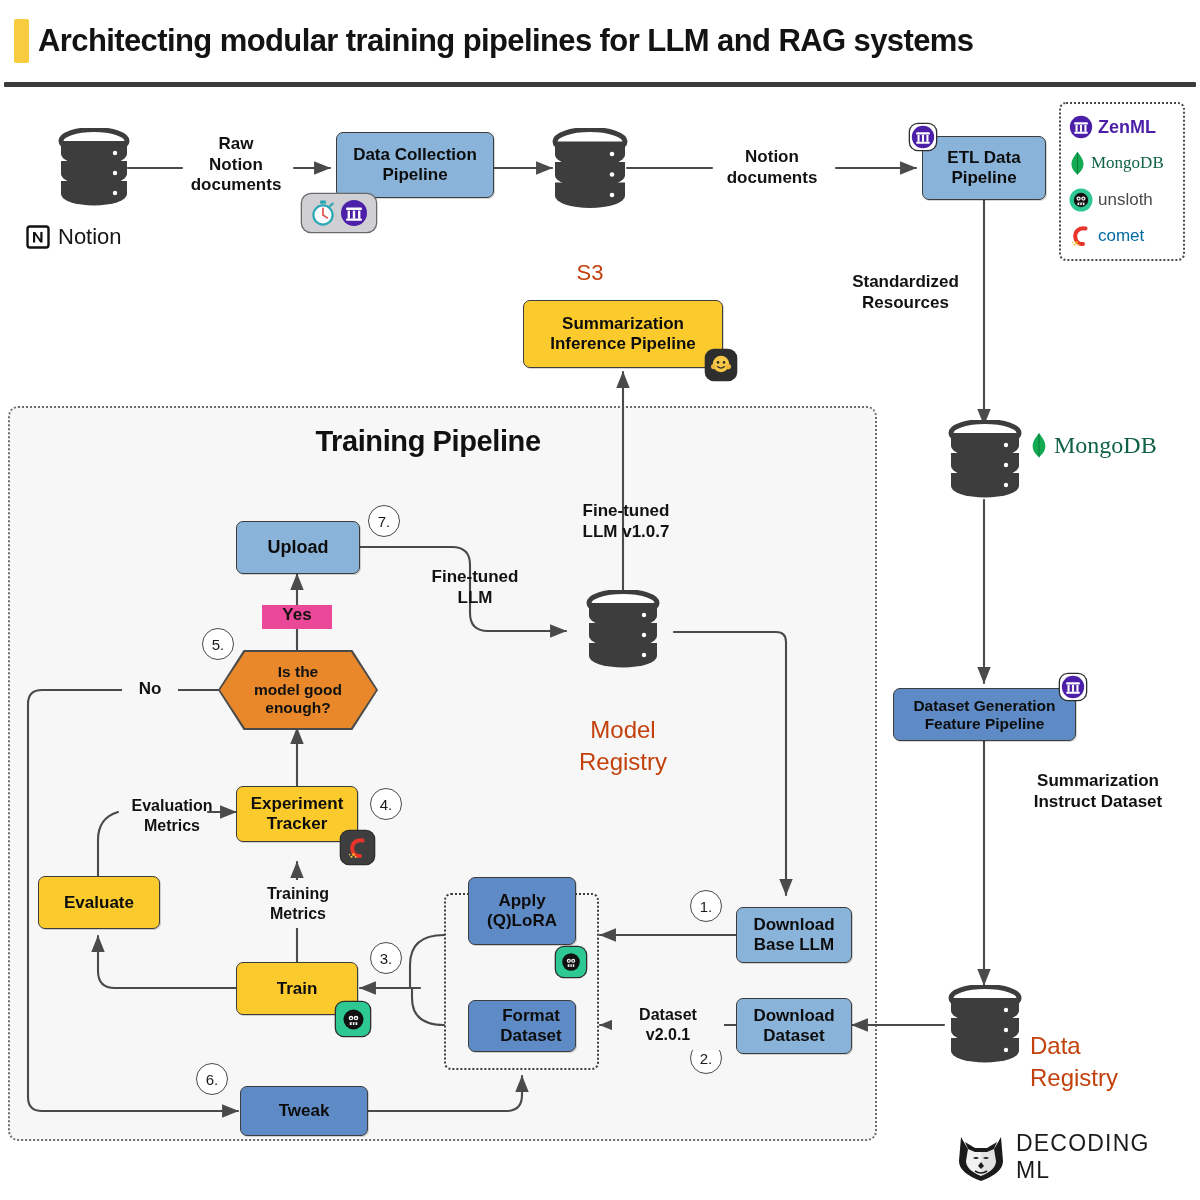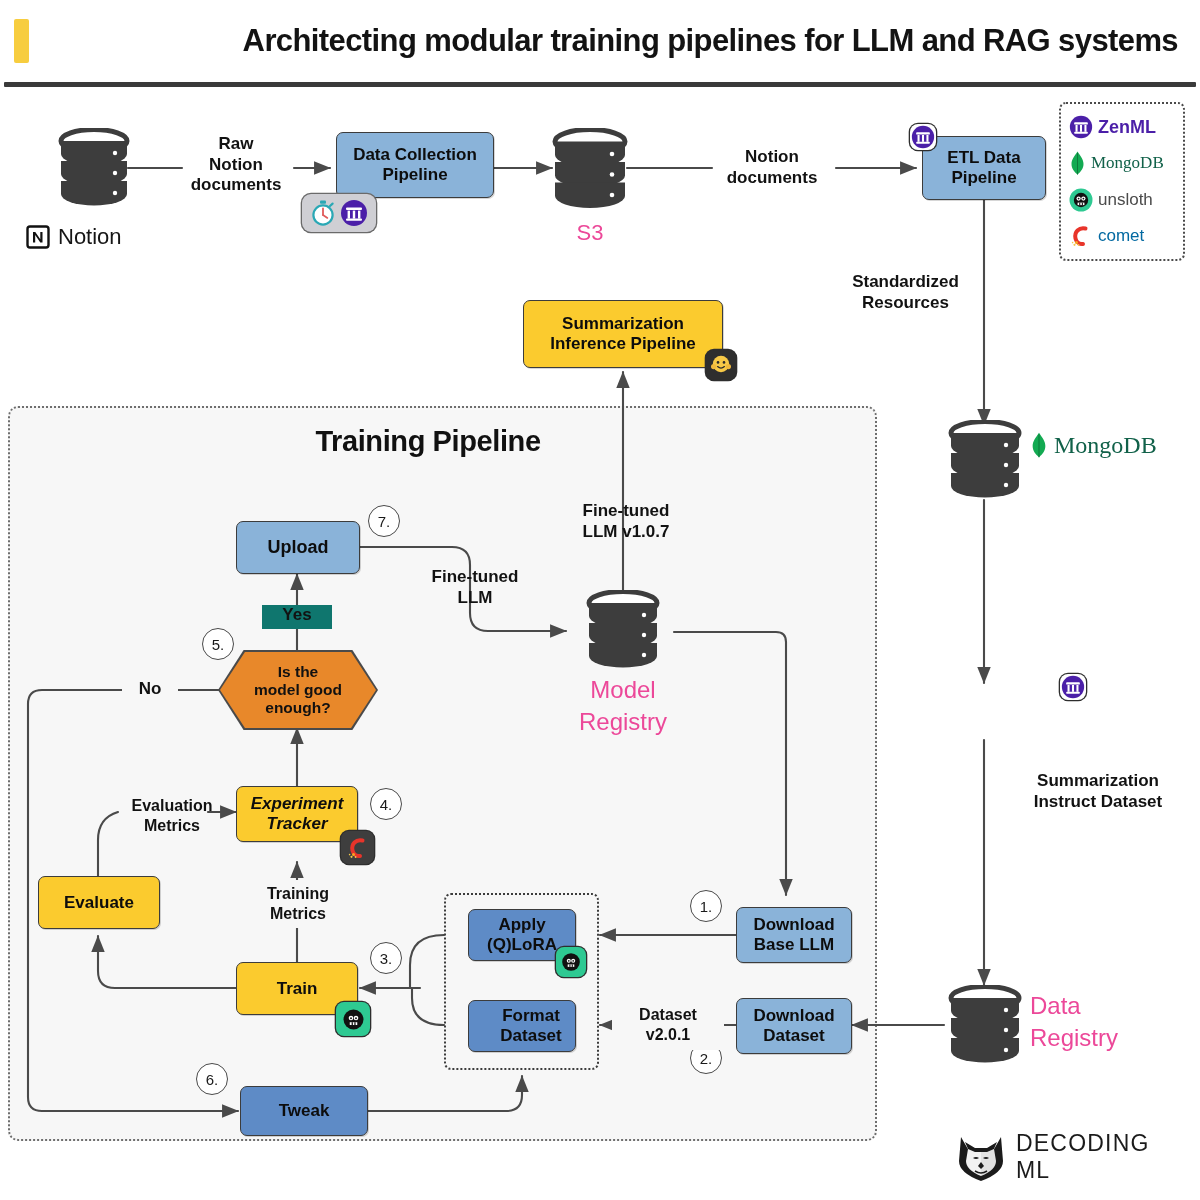--- a/index.html
+++ b/index.html
@@ -28,21 +28,20 @@
   }
   #title-accent {
     left: 14px; top: 19px; width: 15px; height: 44px;
     background: #f7cd3f; border-radius: 2px;
   }
   #page-title {
     left: 38px; top: 17px; width: 1140px; height: 50px;
     font-size: 31px; font-weight: bold; color: #131313;
     letter-spacing: -0.6px; white-space: nowrap;
     line-height: 48px;
-    text-align: right;
   }
   #header-rule {
     left: 4px; top: 82px; width: 1192px; height: 5px;
     background: #3a3a3a; border-radius: 1px;
   }
 
   
   .box {
     border: 1.6px solid #3c3c3c;
     border-radius: 7px;
@@ -67,22 +66,23 @@
     background: #4a4a4a;
     clip-path: polygon(16% 0%, 84% 0%, 100% 50%, 84% 100%, 16% 100%, 0% 50%);
   }
 
   
   .lbl {
     text-align: center; font-weight: bold; color: #121212;
     line-height: 1.22; white-space: pre-line;
   }
   .lbl-plain {
-    text-align: center; color: #ec4899; line-height: 1.2;
+    text-align: center; color: #c2410c; line-height: 1.2;
     font-weight: normal;
+    margin-top: 40px;
   }
 
   
   .step-circle {
     border: 1.5px solid #4a4a4a; border-radius: 50%;
     background: #ffffff;
     display: flex; align-items: center; justify-content: center;
     font-size: 15px; color: #1a1a1a; font-weight: normal;
   }
 
@@ -382,20 +382,24 @@
   <div class="abs" style="left:1030px; top:428px; width:170px; height:34px; display:flex; align-items:center; gap:6px;">
     <span style="width:18px;height:26px;display:block;">
       <svg viewBox="0 0 17 24" width="18" height="26">
         <path d="M8.5,0.5 C11.5,5 14.5,8.5 14.5,13 C14.5,17.6 11.6,21 8.5,23.5 C5.4,21 2.5,17.6 2.5,13 C2.5,8.5 5.5,5 8.5,0.5 z" fill="#13aa52"></path>
         <path d="M8.5,2 L8.5,23.5" stroke="#0d7a3b" stroke-width="1"></path>
       </svg>
     </span>
     <span class="brandtext" style="font-size:24px; color:#116149;">MongoDB</span>
   </div>
 
+  <div class="abs box box-blue-med" style="left:893px; top:688px; width:183px; height:53px; font-size:15.5px;">
+    <span style="white-space:pre-line;">Dataset Generation
+Feature Pipeline</span>
+  </div>
   <div class="abs badge badge-zen" style="left:1060px; top:674px; width:26px; height:26px;">
     <span style="width:24px;height:24px;display:block;">
       <svg viewBox="0 0 28 28" width="24" height="24">
         <circle cx="14" cy="14" r="13" fill="#4b1fa8"></circle>
         <rect x="6" y="8.5" width="16" height="2.6" rx="1" fill="#ffffff"></rect>
         <rect x="7.6" y="11.6" width="2.4" height="8" fill="#ffffff"></rect>
         <rect x="12.8" y="11.6" width="2.4" height="8" fill="#ffffff"></rect>
         <rect x="18" y="11.6" width="2.4" height="8" fill="#ffffff"></rect>
         <rect x="6" y="19.6" width="16" height="2.2" rx="1" fill="#ffffff"></rect>
       </svg>
@@ -461,36 +465,36 @@
               display:flex; align-items:center; justify-content:center;">Fine-tuned
 LLM</div>
 
   <div class="abs box box-blue-light" style="left:236px; top:521px; width:124px; height:53px; font-size:18px;">
     <span>Upload</span>
   </div>
   <div class="abs step-circle" style="left:368px; top:505px; width:32px; height:32px;">
     <span>7.</span>
   </div>
 
-  <div class="abs lbl" style="left:262px; top:605px; width:70px; height:24px; font-size:17px; background:#0f766e;">Yes</div>
+  <div class="abs lbl" style="left:262px; top:605px; width:70px; height:24px; font-size:17px; background:#ec4899;">Yes</div>
 
   <div class="abs hexagon-border" style="left:218px; top:650px; width:160px; height:80px;"></div>
   <div class="abs hexagon" style="left:220px; top:652px; width:156px; height:76px; font-size:15.5px;">
     <span style="white-space:pre-line;">Is the
 model good
 enough?</span>
   </div>
   <div class="abs step-circle" style="left:202px; top:628px; width:32px; height:32px;">
     <span>5.</span>
   </div>
 
   <div class="abs lbl" style="left:122px; top:679px; width:56px; height:24px; font-size:17px; background:#f7f7f7;">No</div>
 
   <div class="abs box box-yellow" style="left:236px; top:786px; width:122px; height:56px; font-size:17px;">
-    <span style="white-space:pre-line;font-style:italic;">Experiment
+    <span style="white-space:pre-line;">Experiment
 Tracker</span>
   </div>
   <div class="abs step-circle" style="left:370px; top:788px; width:32px; height:32px;">
     <span>4.</span>
   </div>
   <div class="abs badge badge-comet" style="left:341px; top:831px; width:33px; height:33px;">
     <span style="width:24px;height:24px;display:block;">
       <svg viewBox="0 0 24 24" width="24" height="24">
         <path d="M16.5,4.5 C10,3 5,8 6.5,14.5 C7.4,18.3 10.8,20.5 14,20" fill="none" stroke="#e8342a" stroke-width="4" stroke-linecap="round"></path>
         <circle cx="7.5" cy="18.5" r="1.5" fill="#f5a623"></circle>
@@ -536,21 +540,21 @@
 
   <div class="abs box box-blue-med" style="left:240px; top:1086px; width:128px; height:50px; font-size:17px;">
     <span>Tweak</span>
   </div>
   <div class="abs step-circle" style="left:196px; top:1063px; width:32px; height:32px;">
     <span>6.</span>
   </div>
 
   <div class="abs" id="model-prep-group"></div>
 
-  <div class="abs box box-blue-med" style="left:468px; top:909px; width:108px; height:52px; font-size:17px;">
+  <div class="abs box box-blue-med" style="left:468px; top:877px; width:108px; height:68px; font-size:17px;">
     <span style="white-space:pre-line;">Apply
 (Q)LoRA</span>
   </div>
   <div class="abs badge badge-unsloth" style="left:556px; top:947px; width:30px; height:30px;">
     <span style="width:22px;height:22px;display:block;">
       <svg viewBox="0 0 24 24" width="22" height="22">
         <circle cx="12" cy="12" r="9.6" fill="#111111"></circle>
         <circle cx="9.6" cy="10.6" r="2.2" fill="#ffffff"></circle>
         <circle cx="14.4" cy="10.6" r="2.2" fill="#ffffff"></circle>
         <circle cx="9.6" cy="10.8" r="0.9" fill="#111111"></circle>

